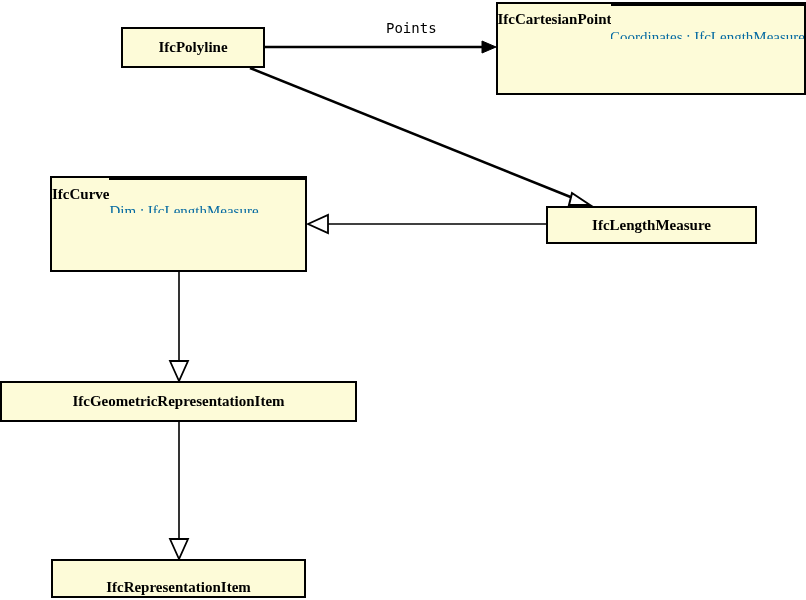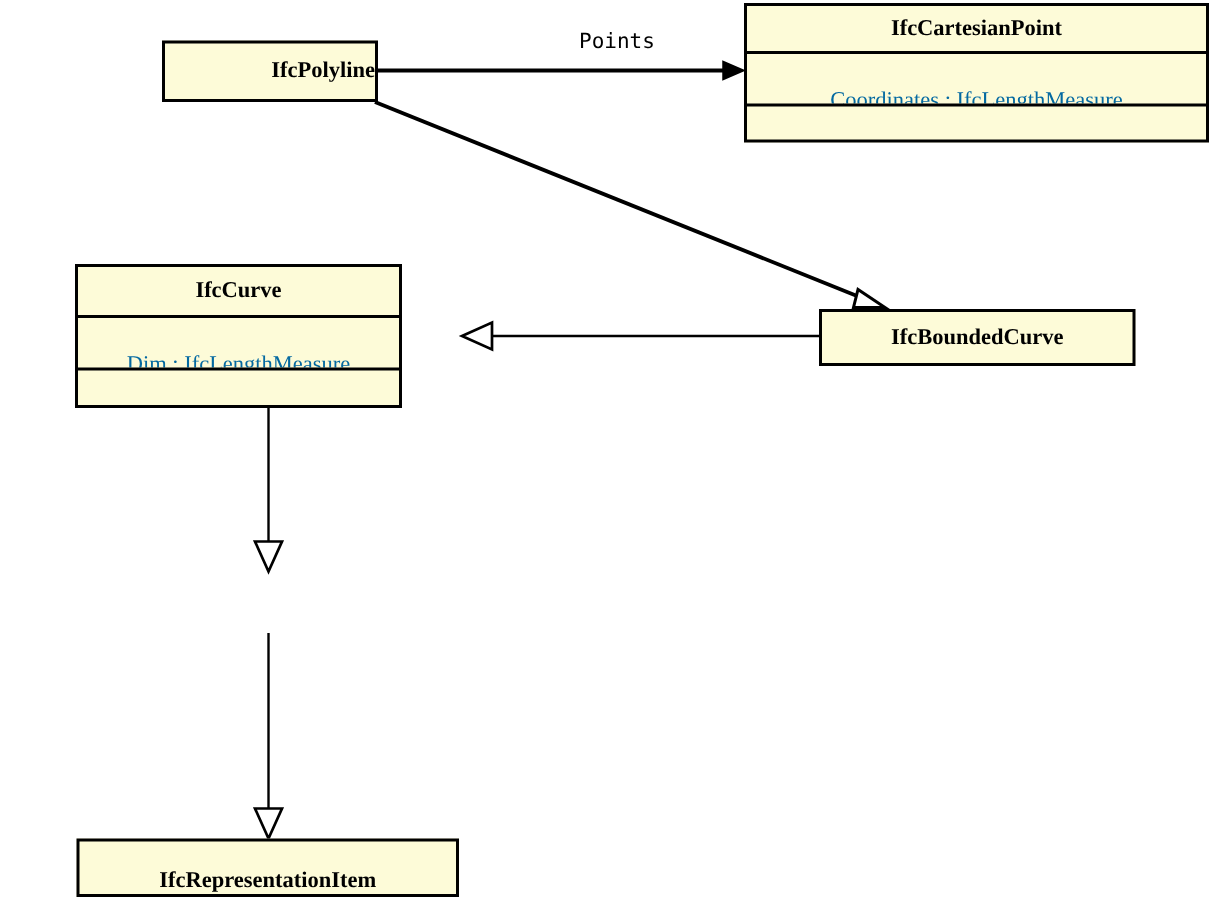--- a/index.html
+++ b/index.html
@@ -22,21 +22,21 @@
     width: 806px;
     height: 600px;
     pointer-events: none;
   }
   .uml-class {
     position: absolute;
     box-sizing: border-box;
     background: #fdfbd8;
     border: 2px solid #000000;
     display: flex;
-    flex-direction: column;
+    flex-direction: row;
   }
   .compartment {
     box-sizing: border-box;
     display: flex;
     align-items: center;
     justify-content: center;
     overflow: hidden;
   }
   .compartment + .compartment {
     border-top: 2px solid #000000;
@@ -89,52 +89,57 @@
     </g>
 
     <g>
       <line x1="179" y1="422" x2="179" y2="540" stroke="#000000" stroke-width="1.6"></line>
       <polygon points="179,559 170,539 188,539" fill="#ffffff" stroke="#000000" stroke-width="1.8" stroke-linejoin="miter"></polygon>
     </g>
   </svg>
 
   <div class="edge-label" style="left:386px; top:20px;">Points</div>
 
-  <div class="uml-class" style="left:108px; top:27px; width:144px; height:41px;align-items:flex-end;">
+  <div class="uml-class" style="left:121px; top:27px; width:144px; height:41px;">
     <div class="compartment" style="flex:1;">
       <span class="class-name" style="font-size:15px;">IfcPolyline</span>
     </div>
   </div>
 
   <div class="uml-class" style="left:496px; top:2px; width:310px; height:93px;">
     <div class="compartment" style="height:30px;">
       <span class="class-name" style="font-size:15px;">IfcCartesianPoint</span>
     </div>
     <div class="compartment" style="height:35px;">
       <span class="attr-text" style="font-size:15px;">Coordinates : IfcLengthMeasure</span>
     </div>
     <div class="compartment" style="flex:1;"></div>
   </div>
 
-  <div class="uml-class" style="left:50px; top:176px; width:218px; height:96px;">
+  <div class="uml-class" style="left:50px; top:176px; width:257px; height:96px;">
     <div class="compartment" style="height:32px;">
       <span class="class-name" style="font-size:15px;">IfcCurve</span>
     </div>
     <div class="compartment" style="height:35px;">
       <span class="attr-text" style="font-size:15px;">Dim : IfcLengthMeasure</span>
     </div>
     <div class="compartment" style="flex:1;"></div>
   </div>
 
   <div class="uml-class" style="left:546px; top:206px; width:211px; height:38px;">
     <div class="compartment" style="flex:1;">
-      <span class="class-name" style="font-size:15px;">IfcBoundedCurve</span>
+      <span class="class-name" style="font-size:15px;">IfcLengthMeasure</span>
     </div>
   </div>
 
+  <div class="uml-class" style="left:0px; top:381px; width:357px; height:41px;">
+    <div class="compartment" style="flex:1;">
+      <span class="class-name" style="font-size:15px;">IfcGeometricRepresentationItem</span>
+    </div>
+  </div>
 
   <div class="uml-class" style="left:51px; top:559px; width:255px; height:39px;">
     <div class="compartment" style="flex:1;align-items:flex-end;">
       <span class="class-name" style="font-size:15px;">IfcRepresentationItem</span>
     </div>
   </div>
 
 </div>
 
 </body></html>

